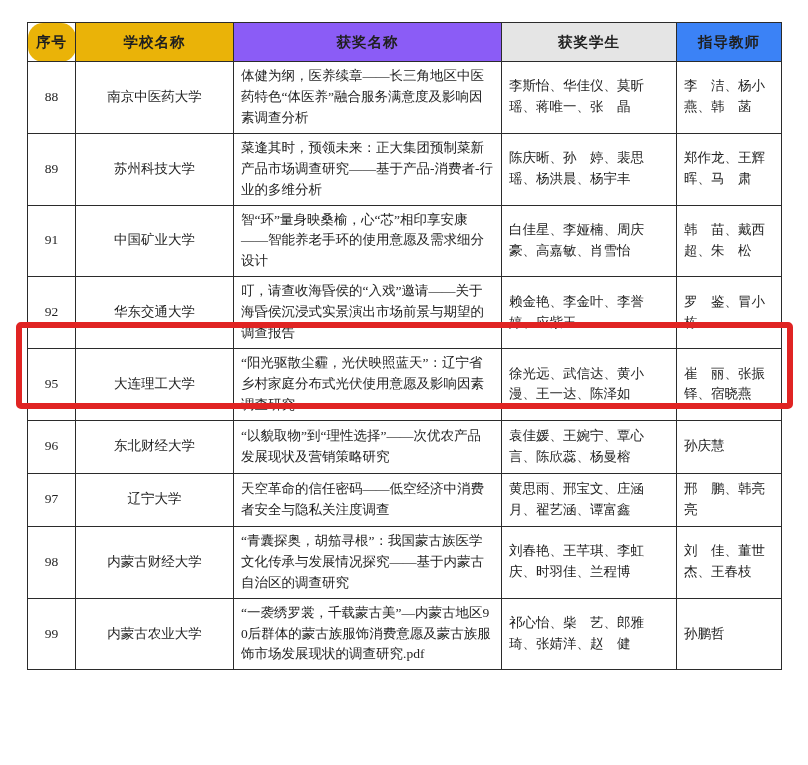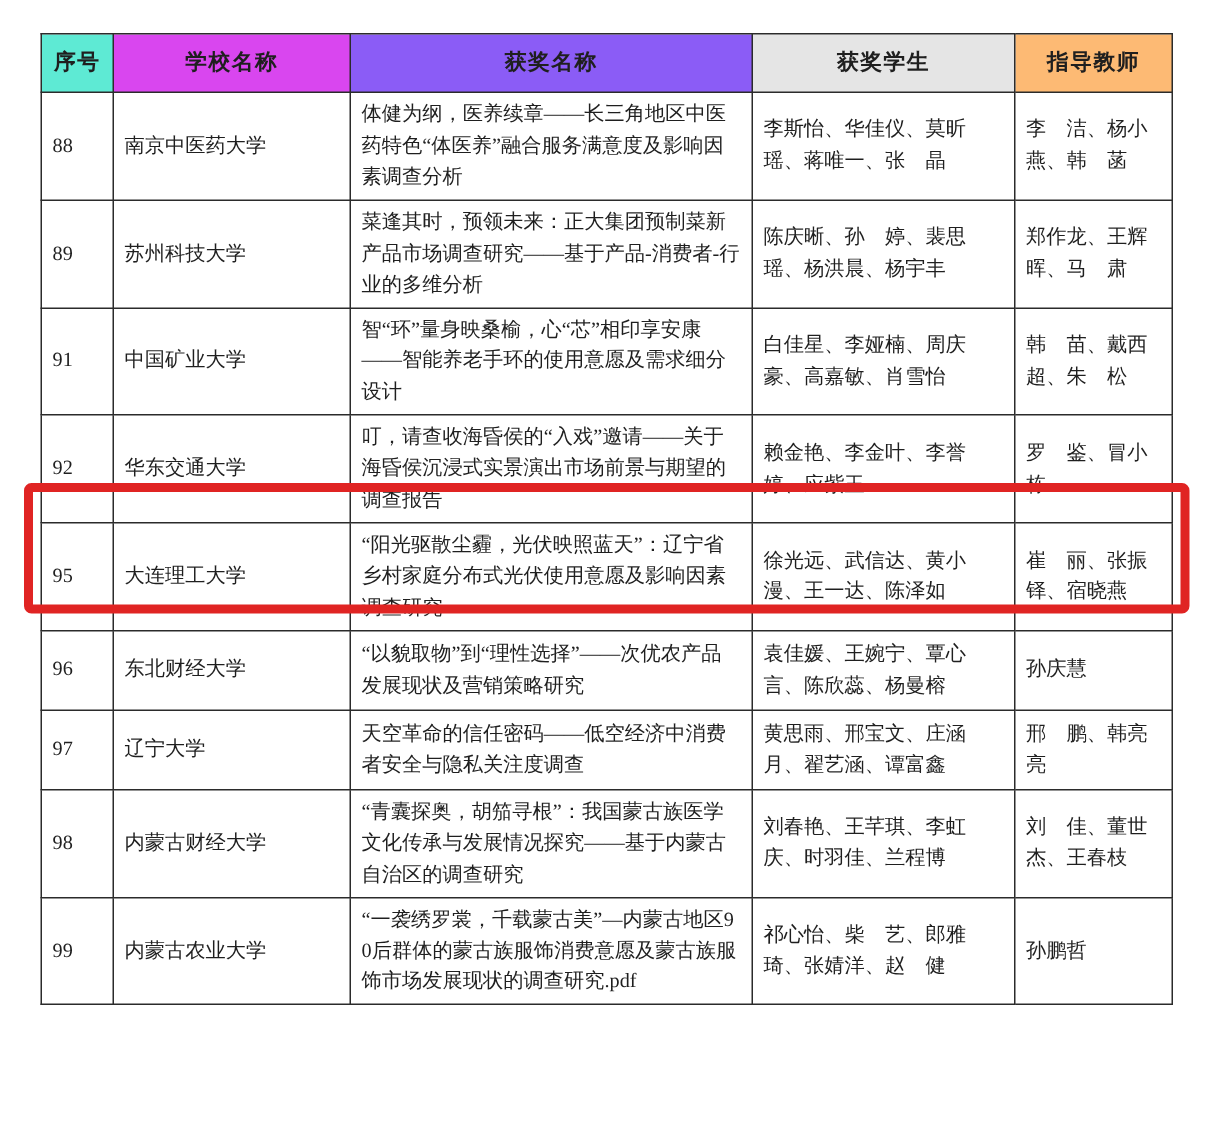--- a/index.html
+++ b/index.html
@@ -31,21 +31,21 @@
     word-break:break-all;
   }
   .award-table thead th{
     height:30px;
     font-size:14.5px;
     font-weight:bold;
     text-align:center;
     letter-spacing:1px;
   }
   .award-table td.col-no,
-  .award-table td.col-school{margin-top:16px;}
+  .award-table td.col-school{text-align:center;margin-top:16px;}
   .award-table td.col-title,
   .award-table td.col-students,
   .award-table td.col-teachers{text-align:left;}
   .award-table tbody td{height:44px;}
   #highlight-box{
     position:absolute;
     border:6px solid #e02423;
     border-radius:5px;
     pointer-events:none;
     box-sizing:border-box;
@@ -59,25 +59,25 @@
   <table class="award-table">
     <colgroup>
       <col class="c-no">
         <col class="c-school">
         <col class="c-title">
         <col class="c-students">
         <col class="c-teachers">
     </colgroup>
     <thead>
       <tr>
-        <th style="background: #5eead4;">序号</th>
-        <th style="background: #d946ef;">学校名称</th>
+        <th style="background: #eab308; border-radius: 15px;">序号</th>
+        <th style="background: #eab308;">学校名称</th>
         <th style="background: #8b5cf6;">获奖名称</th>
         <th style="background: #e5e5e5;">获奖学生</th>
-        <th style="background: #fdba74;">指导教师</th>
+        <th style="background: #3b82f6;">指导教师</th>
       </tr>
     </thead>
     <tbody id="table-body">
         <tr>
       <td class="col-no">88</td>
       <td class="col-school">南京中医药大学</td>
       <td class="col-title">体健为纲，医养续章——长三角地区中医药特色“体医养”融合服务满意度及影响因素调查分析</td>
       <td class="col-students">李斯怡、华佳仪、莫昕瑶、蒋唯一、张　晶</td>
       <td class="col-teachers">李　洁、杨小燕、韩　菡</td>
     </tr>

